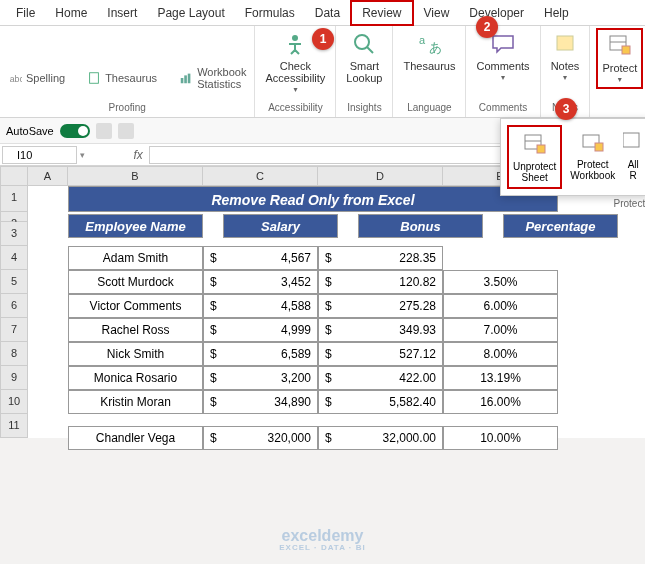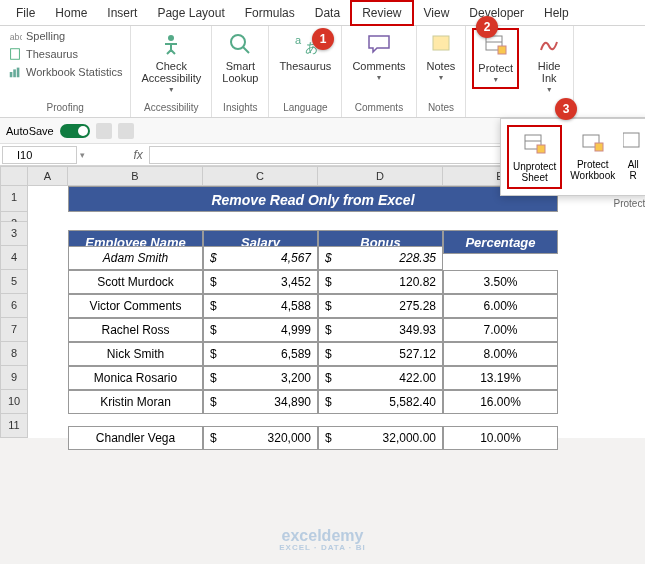--- a/index.html
+++ b/index.html
@@ -5,21 +5,21 @@
     * { margin: 0; padding: 0; box-sizing: border-box; font-family: 'Segoe UI', Arial, sans-serif; }
     body { width: 645px; height: 564px; background: #f3f2f1; overflow: hidden; position: relative; font-size: 12px; }
     
     .ribbon-tabs { display: flex; background: #fff; border-bottom: 1px solid #d4d4d4; height: 26px; align-items: center; padding-left: 6px; text-align: right; }
     .ribbon-tab { padding: 4px 10px; cursor: pointer; font-size: 12px; color: #333; }
     .ribbon-tab.active { border: 2px solid #c00; background: #fff; }
     
     .ribbon-content { display: flex; background: #fff; border-bottom: 1px solid #d4d4d4; height: 92px; }
     .ribbon-group { display: flex; flex-direction: column; align-items: center; padding: 2px 6px; border-right: 1px solid #e0e0e0; justify-content: space-between; }
     .group-label { font-size: 10px; color: #666; padding: 2px 0; }
-    .ribbon-small-list { display: flex; flex-direction: column; gap: 2px; }
+    .ribbon-small-list { display: flex; flex-direction: row; gap: 18px; margin-top: 37px; }
     .ribbon-small-item { display: flex; align-items: center; gap: 4px; font-size: 11px; color: #555; padding: 1px 2px; cursor: pointer; }
     .ribbon-small-item .icon { width: 14px; height: 14px; display: inline-block; }
     .ribbon-large-item { display: flex; flex-direction: column; align-items: center; gap: 2px; font-size: 11px; color: #333; padding: 2px 4px; cursor: pointer; line-height: 1.1; text-align: center; }
     .ribbon-large-item .icon { width: 28px; height: 28px; }
     .ribbon-large-item.highlighted { border: 2px solid #c00; }
     .chevron-down { font-size: 8px; color: #666; }
     
     .autosave-bar { display: flex; align-items: center; background: #f8f8f8; border-bottom: 1px solid #e0e0e0; height: 26px; padding-left: 6px; gap: 6px; }
     .autosave-toggle { width: 30px; height: 14px; background: #107c41; border-radius: 7px; position: relative; }
     .autosave-toggle::after { content: ''; position: absolute; right: 2px; top: 2px; width: 10px; height: 10px; background: #fff; border-radius: 50%; }
@@ -37,21 +37,21 @@
     .ch-a { width: 40px; } .ch-b { width: 135px; } .ch-c { width: 115px; } .ch-d { width: 125px; } .ch-e { width: 115px; }
     
     .rows-container { display: flex; }
     .row-headers { display: flex; flex-direction: column; }
     .row-header { width: 28px; height: 24px; background: #e8e8e8; border: 1px solid #ccc; border-top: none; text-align: center; font-size: 11px; color: #333; line-height: 22px; }
     .row-header.row-1 { height: 26px; }
     .row-header.row-2 { height: 10px; }
     
     .cells { position: relative; }
     .title-cell { position: absolute; left: 40px; top: 0; width: 490px; height: 26px; background: #3a5899; color: #fff; font-weight: bold; font-style: italic; text-align: center; line-height: 26px; font-size: 14px; border: 1px solid #999; }
-    .header-row { position: absolute; top: 44px; display: flex; }
+    .header-row { position: absolute; top: 28px; display: flex; gap: 20px; }
     .th { background: #3a5899; color: #fff; font-weight: bold; font-style: italic; text-align: center; line-height: 24px; font-size: 13px; border: 1px solid #999; height: 24px; }
     .data-row { position: absolute; display: flex; }
     .td { border: 1px solid #999; height: 24px; font-size: 12px; padding: 0 6px; display: flex; align-items: center; background: #fff; }
     .td.name { width: 135px; justify-content: center; }
     .td.money { width: 115px; }
     .td.money2 { width: 125px; }
     .td.pct { width: 115px; justify-content: center; }
     .money-sym { margin-right: auto; }
     .money-val { margin-left: auto; }
     
@@ -231,21 +231,21 @@
       </div>
     <div class="cells">
       <div class="title-cell">Remove Read Only from Excel</div>
       <div class="header-row" style="left:40px">
         <div class="th" style="width:135px">Employee Name</div>
         <div class="th" style="width:115px">Salary</div>
         <div class="th" style="width:125px">Bonus</div>
         <div class="th" style="width:115px">Percentage</div>
       </div>
       <div id="data-rows">
-          <div class="data-row" style="left: 40px; top: 60px; font-style: italic;">
+          <div class="data-row" style="left: 40px; top: 60px;">
             <div class="td name">Adam Smith</div>
             <div class="td money">
               <span class="money-sym">$</span>
               <span class="money-val">4,567</span>
             </div>
             <div class="td money2">
               <span class="money-sym">$</span>
               <span class="money-val">228.35</span>
             </div>
           </div>

